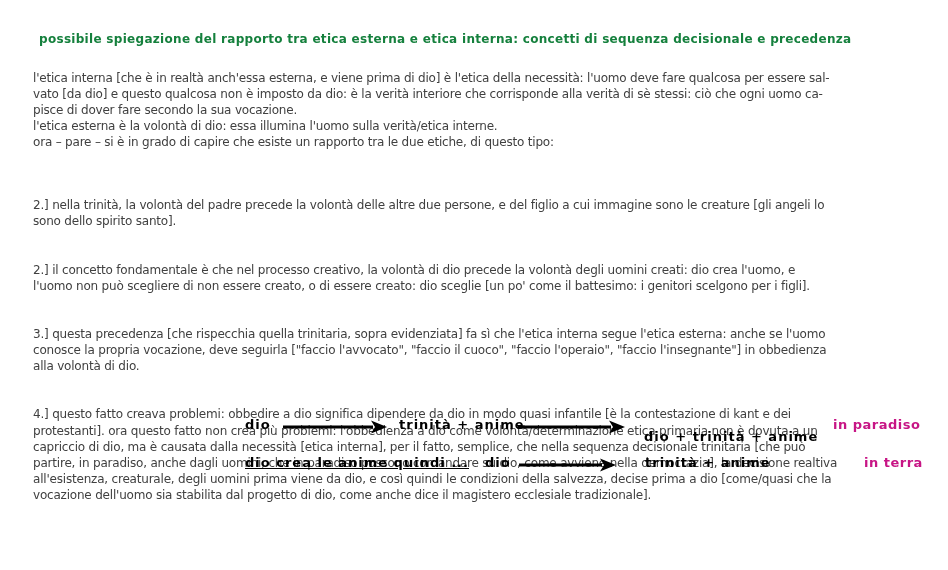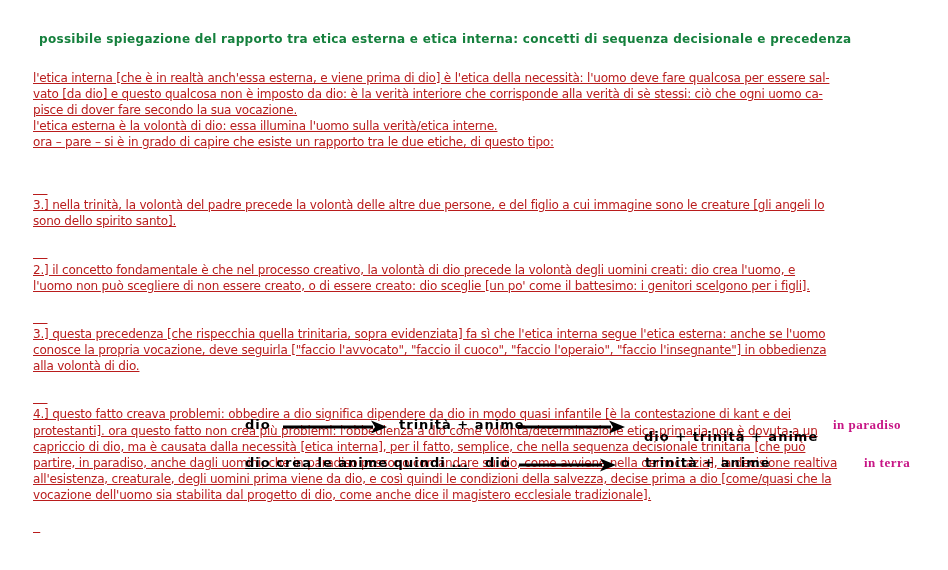--- a/index.html
+++ b/index.html
@@ -27,22 +27,21 @@
     color: #15803d;
     white-space: pre;
   }
   .block {
     position: absolute;
     left: 33px;
     font-size: 12px;
     line-height: 16.1px;
     letter-spacing: -0.2px;
     white-space: pre;
-    color: #b91c1c;
-    text-decoration: underline;
+    color: #404040;
   }
   .intro { top: 70px; }
   .points { top: 165px; }
   .point { white-space: pre; }
   .closing {
     left: 40px;
     top: 502px;
     line-height: 16.5px;
     letter-spacing: 0px;
   }
@@ -60,42 +59,41 @@
     white-space: pre;
     color: #000000;
   }
   .schema-loc {
     position: absolute;
     font-size: 13px;
     font-weight: bold;
     letter-spacing: 0.5px;
     white-space: pre;
     color: #c71585;
-    font-family: Liberation Serif, serif;
   }
   .arrow {
     position: absolute;
     height: 14px;
   }
 </style>
 </head>
 <body>
 
 <div class="page">
 
   <h1 class="title">possibile spiegazione del rapporto tra etica esterna e etica interna: concetti di sequenza decisionale e precedenza</h1>
 
   <div class="block intro">l'etica interna [che è in realtà anch'essa esterna, e viene prima di dio] è l'etica della necessità: l'uomo deve fare qualcosa per essere sal-
 vato [da dio] e questo qualcosa non è imposto da dio: è la verità interiore che corrisponde alla verità di sè stessi: ciò che ogni uomo ca-
 pisce di dover fare secondo la sua vocazione.
 l'etica esterna è la volontà di dio: essa illumina l'uomo sulla verità/etica interne.
 ora – pare – si è in grado di capire che esiste un rapporto tra le due etiche, di questo tipo:</div>
 
   <div class="block points">
-    <div class="point">3.] nella trinità, la volontà del padre precede la volontà delle altre due persone, e del figlio a cui immagine sono le creature [gli angeli lo
+    <div class="point">2.] nella trinità, la volontà del padre precede la volontà delle altre due persone, e del figlio a cui immagine sono le creature [gli angeli lo
 sono dello spirito santo].</div>
     <div class="point">2.] il concetto fondamentale è che nel processo creativo, la volontà di dio precede la volontà degli uomini creati: dio crea l'uomo, e
 l'uomo non può scegliere di non essere creato, o di essere creato: dio sceglie [un po' come il battesimo: i genitori scelgono per i figli].</div>
     <div class="point">3.] questa precedenza [che rispecchia quella trinitaria, sopra evidenziata] fa sì che l'etica interna segue l'etica esterna: anche se l'uomo
 conosce la propria vocazione, deve seguirla ["faccio l'avvocato", "faccio il cuoco", "faccio l'operaio", "faccio l'insegnante"] in obbedienza
 alla volontà di dio.</div>
     <div class="point">4.] questo fatto creava problemi: obbedire a dio significa dipendere da dio in modo quasi infantile [è la contestazione di kant e dei
 protestanti]. ora questo fatto non crea più problemi: l'obbedienza a dio come volontà/determinazione etica primaria non è dovuta a un
 capriccio di dio, ma è causata dalla necessità [etica interna], per il fatto, semplice, che nella sequenza decisionale trinitaria [che può
 partire, in paradiso, anche dagli uomini, che in paradiso possono comandare su dio, come avviene nella democrazia], la decisione realtiva

